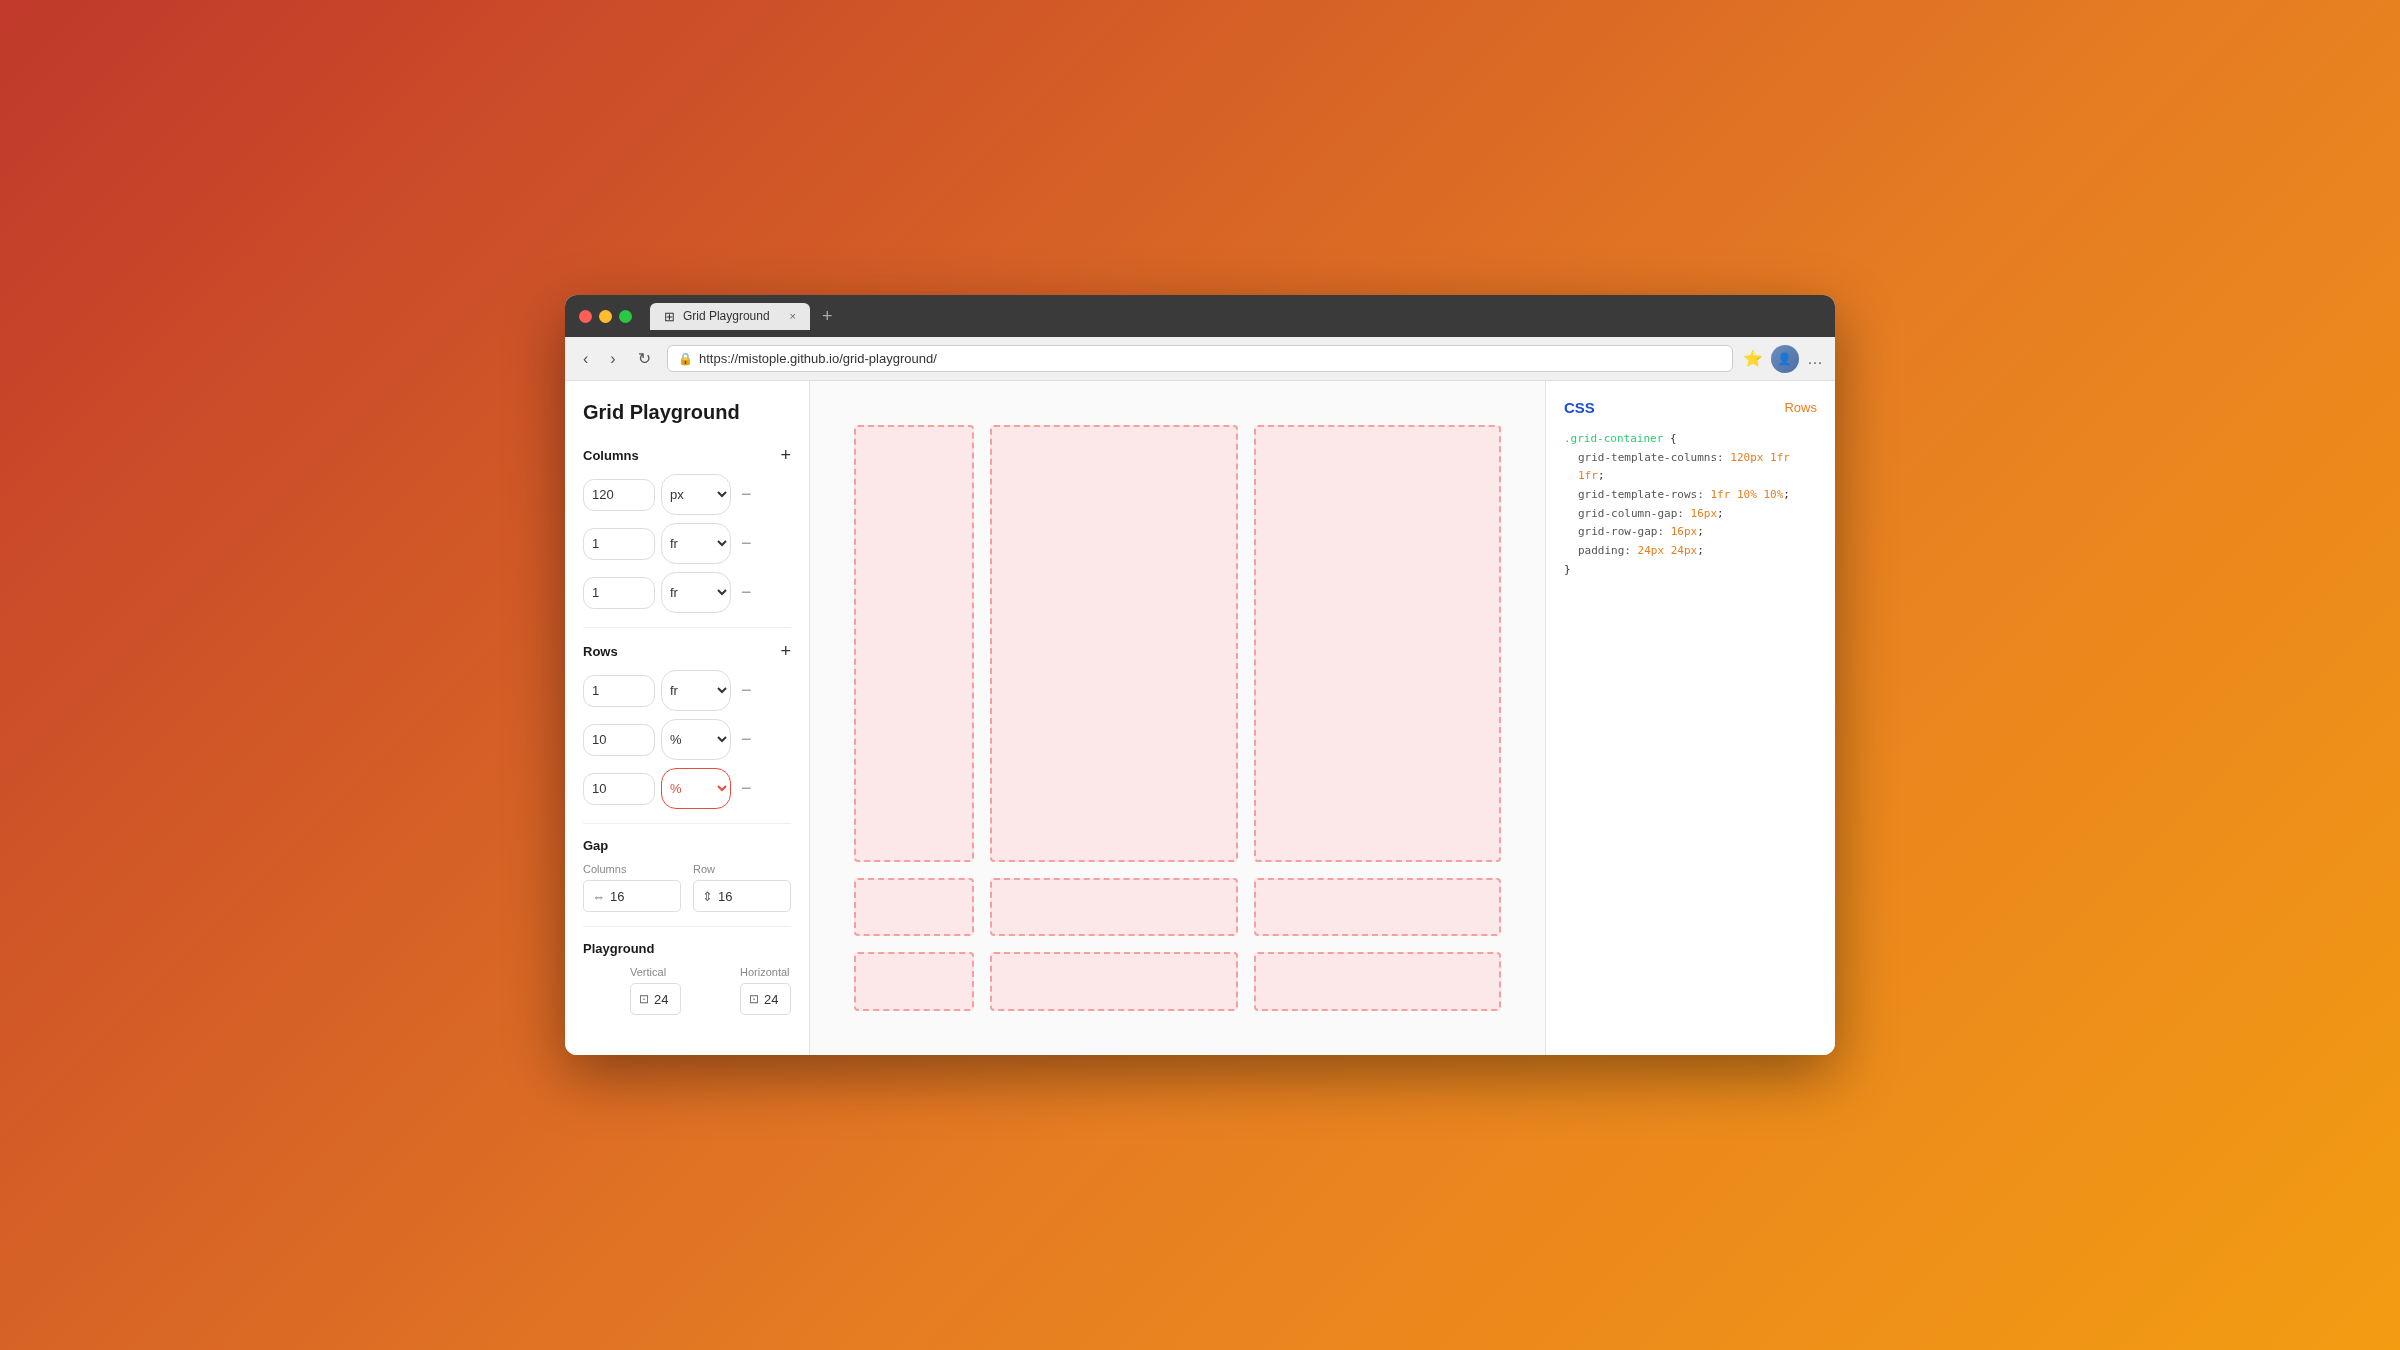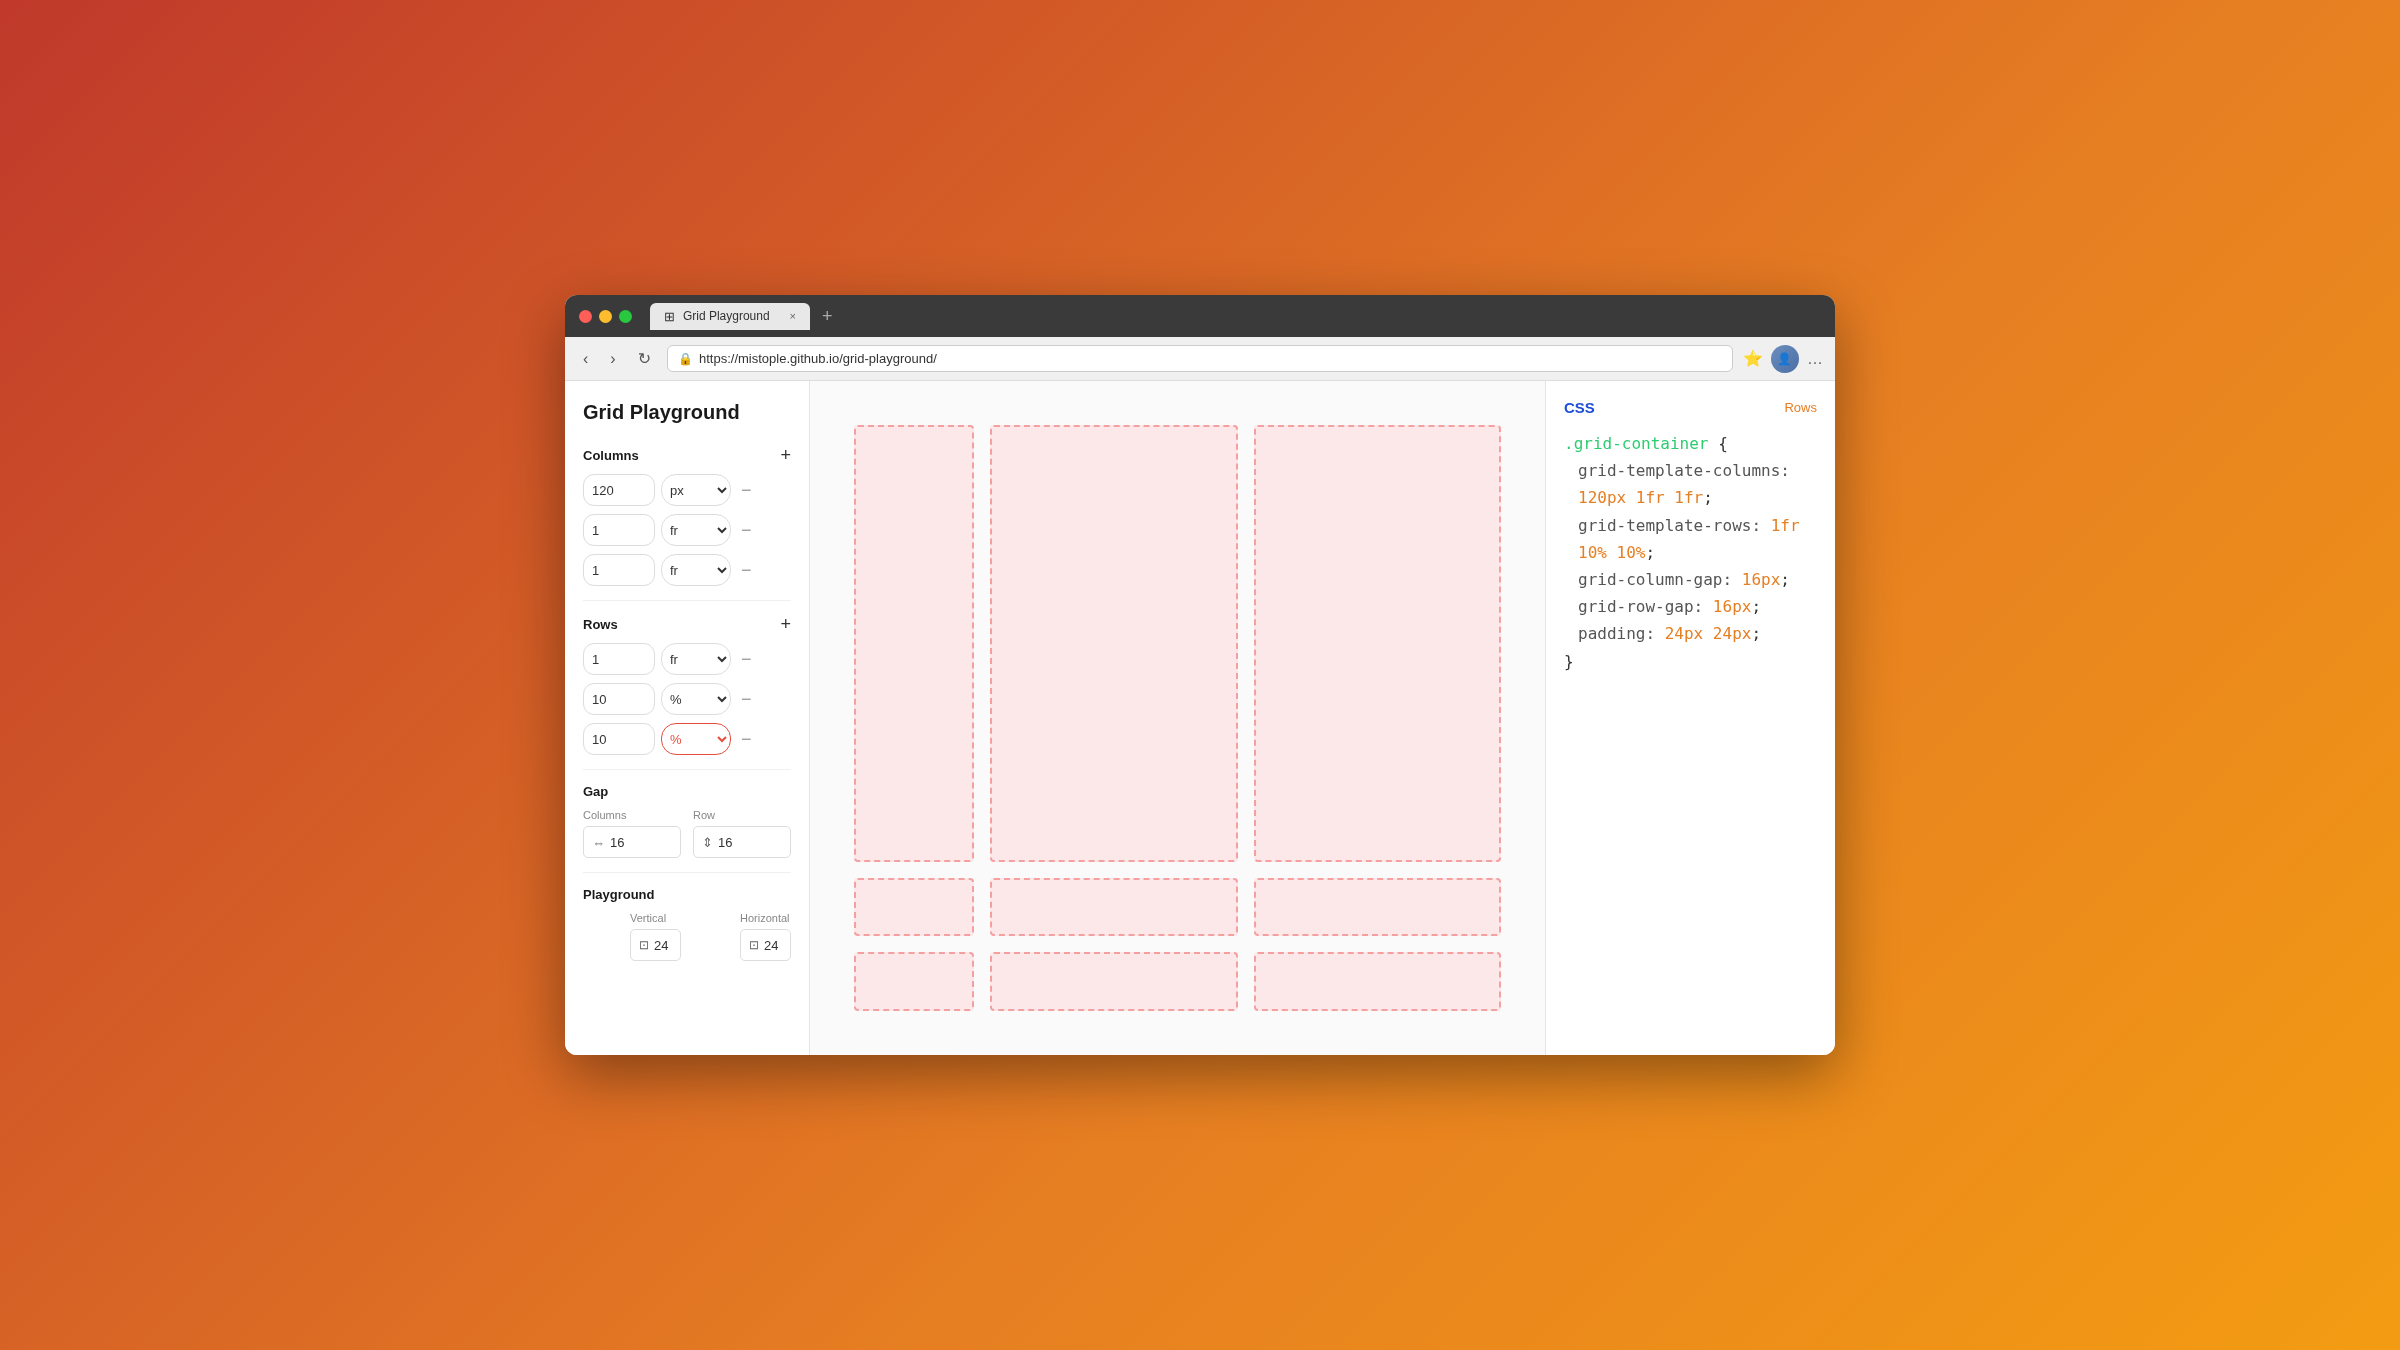--- a/index.html
+++ b/index.html
@@ -192,21 +192,21 @@
       width: 72px;
       height: 32px;
       border: 1px solid #ddd;
       border-radius: 11px;
       padding: 0 8px;
       font-size: 13px;
       color: #333;
     }
     .unit-select {
       width: 70px;
-      height: 32px;
+      height: 41px;
       border: 1px solid #ddd;
       border-radius: 15px;
       padding: 0 4px;
       font-size: 13px;
       color: #333;
       background: #fff;
     }
     .unit-select.error {
       border-color: #e74c3c;
       color: #e74c3c;
@@ -309,21 +309,21 @@
     .copy-btn {
       background: none;
       border: none;
       color: #e67e22;
       font-size: 13px;
       font-weight: 500;
       cursor: pointer;
     }
     .css-code {
       font-family: 'SFMono-Regular', 'Menlo', 'Monaco', monospace;
-      font-size: 16px;
+      font-size: 11px;
       line-height: 1.7;
       color: #333;
     }
     .css-selector { color: #2ecc71; }
     .css-brace { color: #333; }
     .css-property { color: #555; }
     .css-value-num { color: #e67e22; }
     .css-line { display: block; }
     .css-indent { padding-left: 14px; }
   </style>

